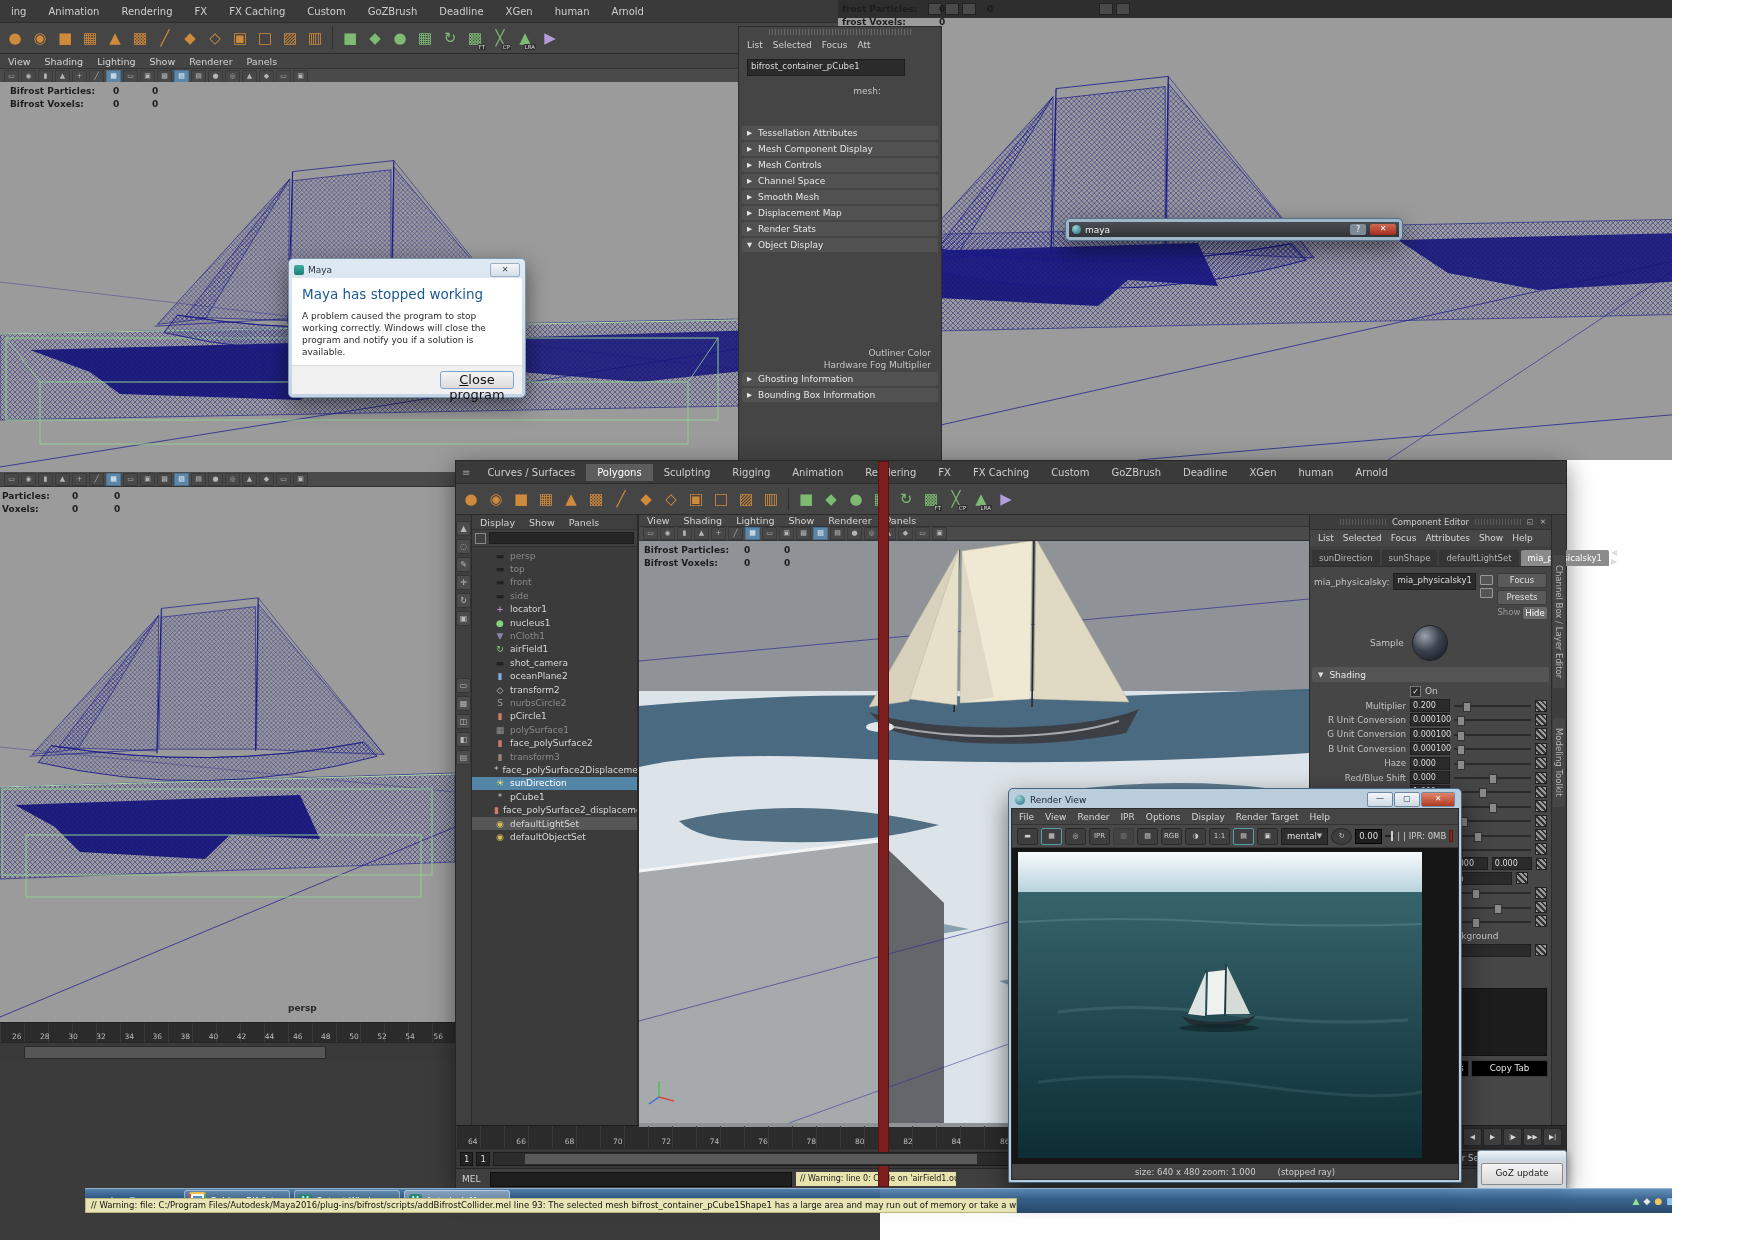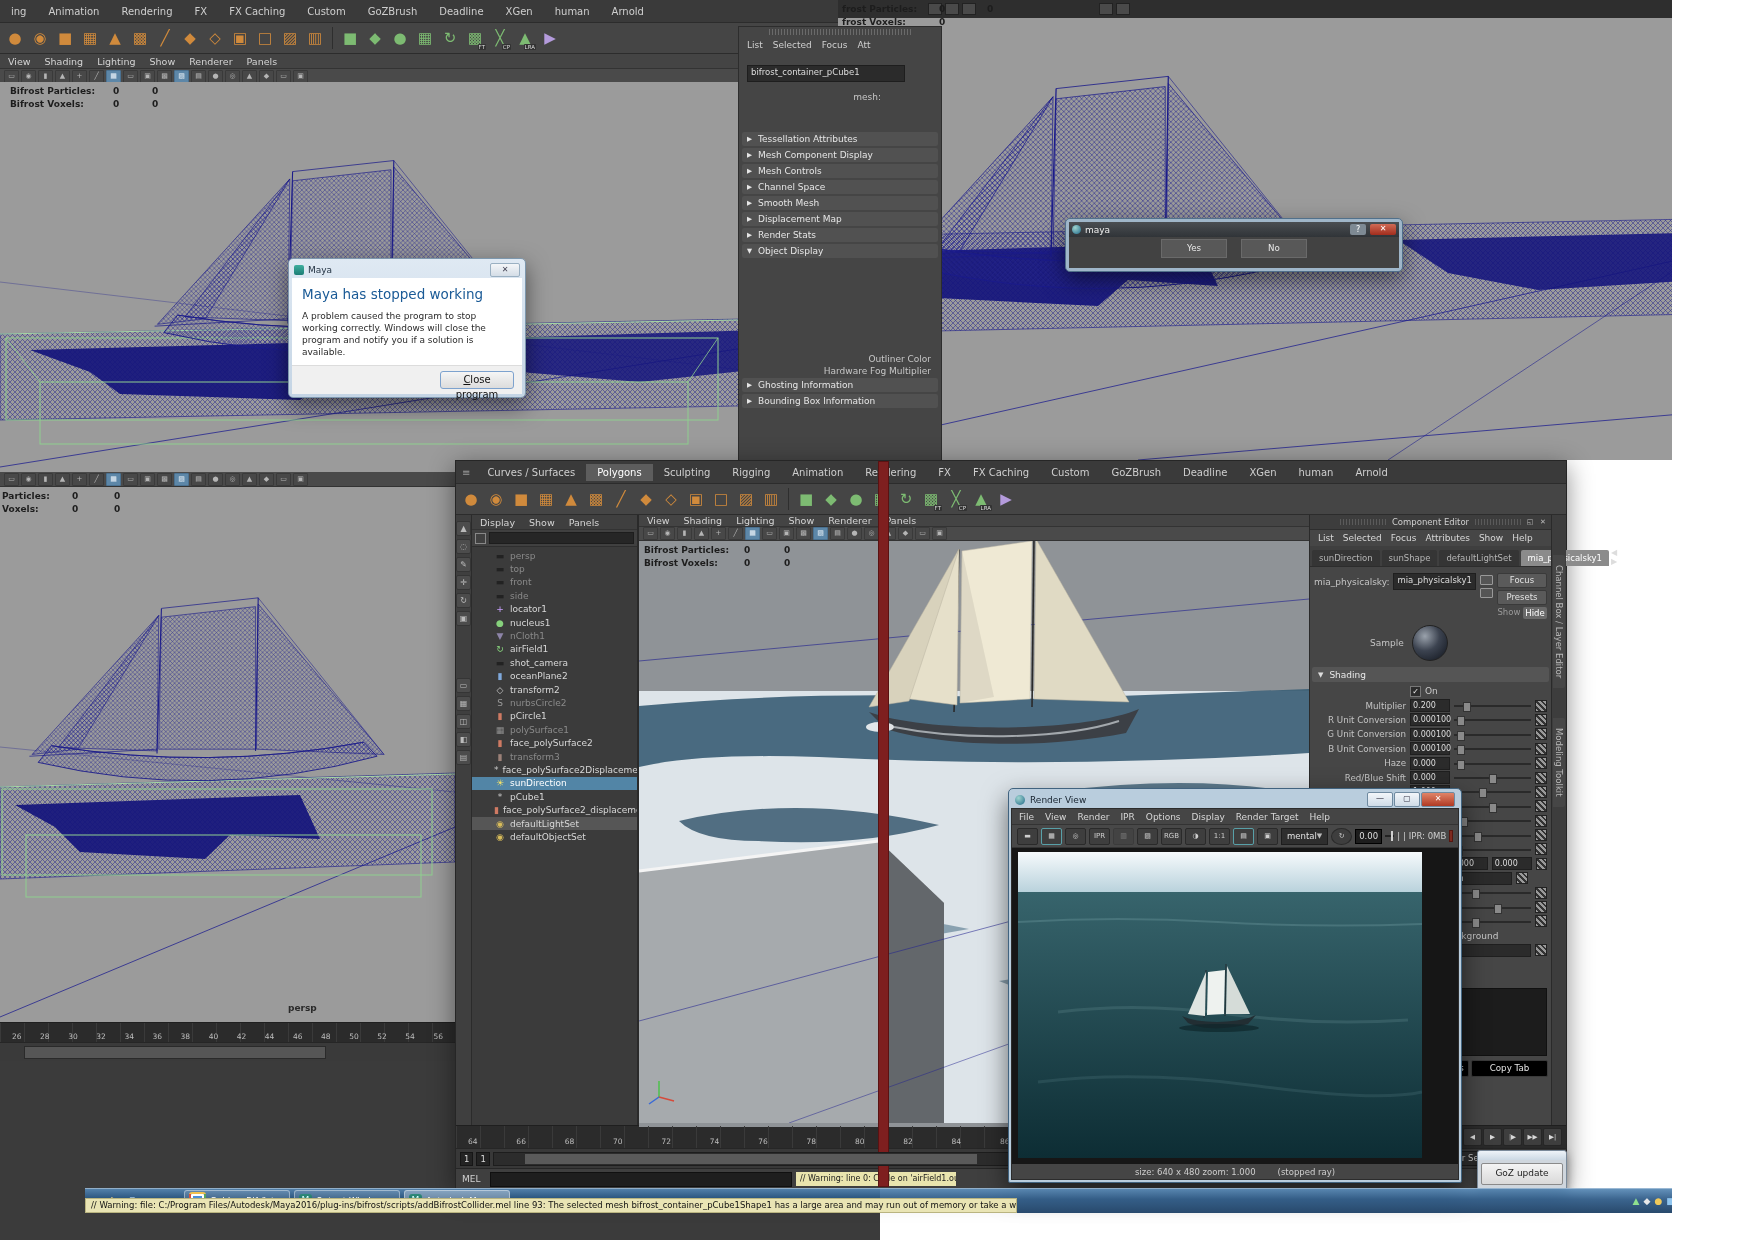--- a/index.html
+++ b/index.html
@@ -87,36 +87,36 @@
   .rangerow .track i{position:absolute;left:4%;width:58%;top:1px;bottom:1px;background:#5a5a5a;}
   .rangerow .dd{height:13px;background:#2e2e2e;border:1px solid #1c1c1c;color:#cfcfcf;padding:0 6px;line-height:13px;white-space:nowrap;}
   .melrow{display:flex;align-items:center;gap:4px;background:#3f3f3f;height:20px;padding:0 6px;border-top:1px solid #262626;}
   .melrow .mel{font-size:9px;color:#d0d0d0;width:24px;}
   .melrow .in{width:300px;height:13px;background:#1e1e1e;border:1px solid #101010;}
   .warnchip{height:14px;background:#e9e4ae;color:#1a1a1a;font-size:8px;line-height:14px;padding:0 4px;white-space:nowrap;overflow:hidden;width:152px;}
   
   .mp{background:#454545;border:1px solid #2d2d2d;font-size:9px;color:#d0d0d0;}
   .mp .dots{height:6px;margin:2px 30px;background:repeating-linear-gradient(90deg,#6a6a6a 0 1px,transparent 1px 3px);}
   .mp .menus{display:flex;gap:10px;padding:3px 8px;}
-  .mp .fld{margin:12px 8px 2px;width:150px;height:13px;background:#2b2b2b;border:1px solid #1e1e1e;color:#ddd;font-size:8.5px;padding:1px 3px;white-space:nowrap;overflow:hidden;}
+  .mp .fld{margin:6px 8px 2px;width:150px;height:13px;background:#2b2b2b;border:1px solid #1e1e1e;color:#ddd;font-size:8.5px;padding:1px 3px;white-space:nowrap;overflow:hidden;}
   .mp .meshl{text-align:right;padding:8px 60px 2px 0;color:#c6c6c6;}
   .mp-sec{height:14px;background:#515151;margin:2px 3px;display:flex;align-items:center;gap:6px;padding:0 5px;color:#e6e6e6;border-radius:2px;white-space:nowrap;overflow:hidden;}
   .mp-sec .tri{font-size:6.5px;}
   .mp .rlabel{text-align:right;padding:2px 10px 0 4px;color:#c6c6c6;white-space:nowrap;overflow:hidden;}
   
   .w7{border-radius:5px;box-shadow:0 8px 22px rgba(0,0,0,.5);}
   .crash{background:linear-gradient(#dfe9f3,#c4d4e4);border:1px solid #7d97ad;padding:3px;}
   .crash .tb{height:16px;display:flex;align-items:center;gap:4px;font-size:9px;color:#1e2e3e;padding:0 2px;}
   .crash .tb .mi{width:10px;height:10px;background:linear-gradient(#3fae9e,#1c7d74);border-radius:2px;}
   .crash .tb .x{margin-left:auto;width:28px;height:12px;background:linear-gradient(#f4f6f8,#d4dde6);border:1px solid #9ab0c2;border-radius:2px;color:#445;font-size:8px;line-height:11px;text-align:center;}
   .crash .body{background:#fff;padding:8px 10px 6px;}
   .crash h1{margin:0 0 8px;font-size:13.5px;font-weight:normal;color:#1a5a96;}
   .crash p{margin:0;font-size:9px;color:#2a2a2a;line-height:1.35;width:195px;}
   .crash .foot{background:#f0f0f0;border-top:1px solid #dcdcdc;padding:5px 8px;display:flex;justify-content:flex-end;}
-  .crash .btn{width:72px;height:16px;background:linear-gradient(#f5f5f5,#dcdcdc);border:1px solid #7da2ce;border-radius:3px;font-size:10px;text-align:center;line-height:15px;color:#111;}
+  .crash .btn{width:72px;height:16px;background:linear-gradient(#f5f5f5,#dcdcdc);border:1px solid #7da2ce;border-radius:3px;font-size:13px;text-align:center;line-height:15px;color:#111;}
   .crash .btn::first-letter{text-decoration:underline;}
   .mdark{background:#9fb6c9;padding:3px;border:1px solid #51708a;}
   .mdark .tb{height:15px;display:flex;align-items:center;gap:4px;background:linear-gradient(#4a4e52,#303438);font-size:9px;color:#eee;padding:0 3px;}
   .mdark .tb .mi{width:9px;height:9px;border-radius:50%;background:radial-gradient(circle at 35% 30%,#9fd4cf,#1f6a8a);}
   .mdark .tb .q{margin-left:auto;width:16px;height:11px;background:#7e8a94;border-radius:2px;color:#fff;font-size:8px;text-align:center;line-height:11px;}
   .mdark .tb .x{width:26px;height:11px;background:linear-gradient(#d06a55,#a22d1d);border-radius:2px;color:#fff;font-size:8px;text-align:center;line-height:10px;}
   .mdark .body{background:#424242;color:#e8e8e8;font-size:8.7px;padding:8px 12px 8px;line-height:1.4;}
   .mdark .btns{background:#424242;display:flex;justify-content:center;gap:14px;padding:2px 0 10px;}
   .mdark .btn{width:64px;height:17px;background:#585858;border:1px solid #6a6a6a;color:#e8e8e8;font-size:8.7px;text-align:center;line-height:16px;}
   
@@ -1167,24 +1167,20 @@
       </div>
   </section>
 
   <section class="abs w7 mdark" style="left:1065px;top:218px;width:330px;z-index:20">
     <div class="tb">
         <span class="mi"></span>
         <span>maya</span>
         <span class="q">?</span>
         <span class="x">✕</span>
       </div>
-    <div class="btns">
-      <span class="btn">Yes</span>
-      <span class="btn">No</span>
-    </div>
   </section>
 
   <section class="abs rv" style="left:1008px;top:788px;width:448px;z-index:30">
     <div class="tb">
         <span class="mi"></span>
         <span>Render View</span>
       <span class="wbtns">
         <span>—</span>
         <span>▢</span>
         <span class="close">✕</span>

